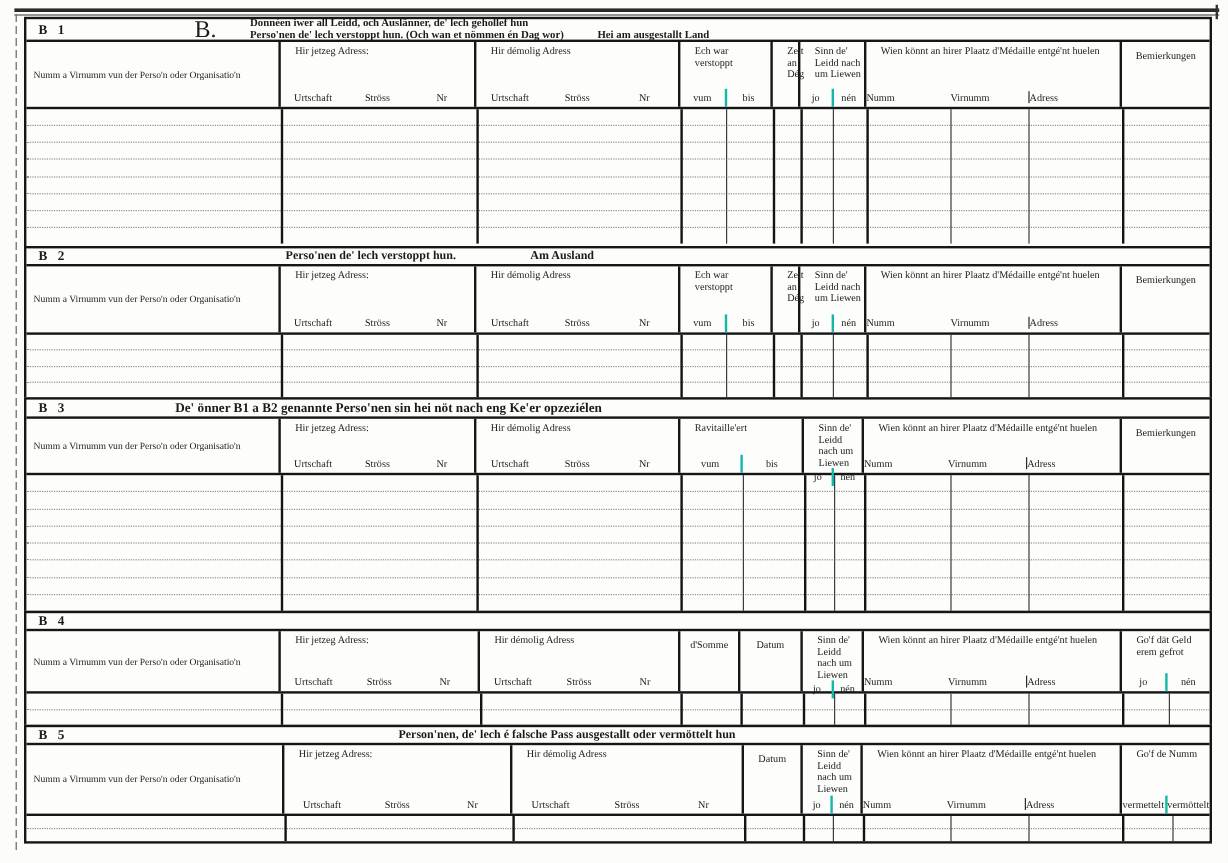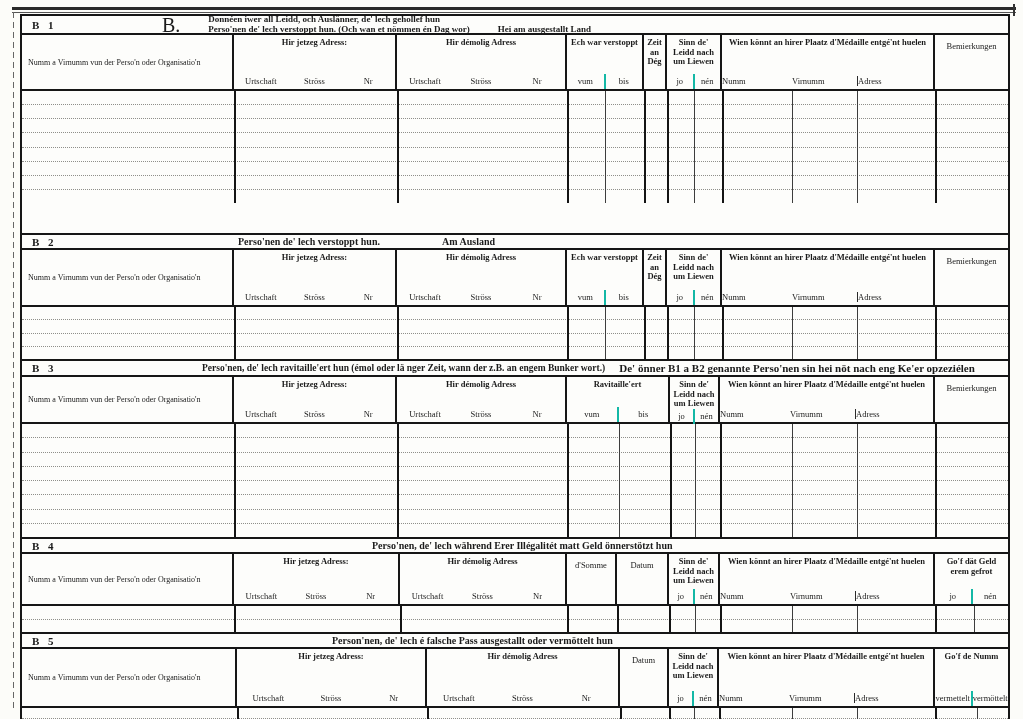--- a/index.html
+++ b/index.html
@@ -25,21 +25,21 @@
   .sec-id{width:100px;padding-left:10px;font-size:11px;font-weight:bold;letter-spacing:3px;flex:0 0 auto;}
   .big-letter{font-size:20px;font-weight:400;line-height:14px;margin:0 28px 0 30px;flex:0 0 auto;}
   .t-lines{display:flex;flex-direction:column;font-size:9px;line-height:9.5px;}
   .t-row{display:flex;}
   .t-suffix{margin-left:28px;}
   .sec-title{font-size:10px;}
 
   .hdr{display:flex;border-bottom:2px solid #161616;box-sizing:border-box;align-items:stretch;}
   .col{border-right:2px solid #161616;box-sizing:border-box;display:flex;flex-direction:column;justify-content:space-between;}
   .col.last{border-right:none;}
-  .col-label{font-size:8.5px;text-align:center;padding:3px 2px 0 2px;line-height:9.5px;font-weight:bold;}
+  .col-label{font-size:8.5px;padding:3px 2px 0 12px;line-height:9.5px;}
   .name-label{font-size:8px;text-align:left;padding:0 3px 0 6px;display:flex;align-items:center;height:100%;}
   .subrow{display:flex;font-size:8.5px;text-align:center;align-items:flex-end;padding-bottom:3px;}
   .subrow span{flex:1;}
   .split2{display:flex;font-size:8.5px;text-align:center;}
   .split2 span{flex:1;padding:2px 0 3px 0;}
   .split2 span + span{border-left:2px solid #14b8a6;}
   .wien-sub{display:flex;font-size:8.5px;align-items:flex-end;padding-bottom:3px;}
   .wien-sub .w1{flex:0 0 70px;}
   .wien-sub .w2{flex:0 0 65px;}
   .wien-sub .w3{flex:1;border-left:1px solid #2a2a2a;padding-bottom:0;}
@@ -56,21 +56,21 @@
 <body>
 
 <div class="page">
   <div class="top-rule"></div>
   <div class="top-rule2"></div>
   <div class="left-edge"></div>
   <div class="corner-tick"></div>
 
   <div class="form">
 
-    <div class="section" style="height:221px">
+    <div class="section" style="height:193px">
       <div class="titlebar" style="height:19px">
         <div class="sec-id">B 1</div>
         <div class="big-letter">B.</div>
         <div class="t-lines">
           <div>Donnéen iwer all Leidd, och Auslänner, de' lech gehollef hun</div>
           <div class="t-row">
             <span>Perso'nen de' lech verstoppt hun. (Och wan et nömmen én Dag wor)</span>
             <span class="t-suffix">Hei am ausgestallt Land</span>
           </div>
         </div>
@@ -221,21 +221,20 @@
           <div class="row"></div>
           <div class="row"></div>
           <div class="row"></div>
         </div>
       </div>
     </div>
 
     <div class="section" style="height:180px">
       <div class="titlebar" style="height:16px">
         <div class="sec-id">B 3</div>
-        <div class="sec-title" style="margin-left:70px;font-size:9.5px">Perso'nen, de' lech ravitaille'ert hun (émol oder lä nger Zeit, wann der z.B. an engem Bunker wort.)</div>
         <div class="sec-title" style="margin-left:14px;font-size:11px">De' önner B1 a B2 genannte Perso'nen sin hei nöt nach eng Ke'er opzeziélen</div>
       </div>
       <div class="hdr" style="height:47px">
         <div class="col" style="width:212px">
           <div class="name-label">Numm a Virnumm vun der Perso'n oder Organisatio'n</div>
         </div>
         <div class="col" style="width:163px">
           <div class="col-label">Hir jetzeg Adress:</div>
           <div class="subrow">
             <span>Urtschaft</span>
@@ -297,21 +296,20 @@
           <div class="row"></div>
           <div class="row"></div>
           <div class="row"></div>
         </div>
       </div>
     </div>
 
     <div class="section" style="height:97px">
       <div class="titlebar" style="height:15px">
         <div class="sec-id">B 4</div>
-        <div class="sec-title" style="margin-left:240px">Perso'nen, de' lech während Erer Illégalitét matt Geld önnerstötzt hun</div>
       </div>
       <div class="hdr" style="height:52px">
         <div class="col" style="width:212px">
           <div class="name-label">Numm a Virnumm vun der Perso'n oder Organisatio'n</div>
         </div>
         <div class="col" style="width:166px">
           <div class="col-label">Hir jetzeg Adress:</div>
           <div class="subrow">
             <span>Urtschaft</span>
             <span>Ströss</span>

